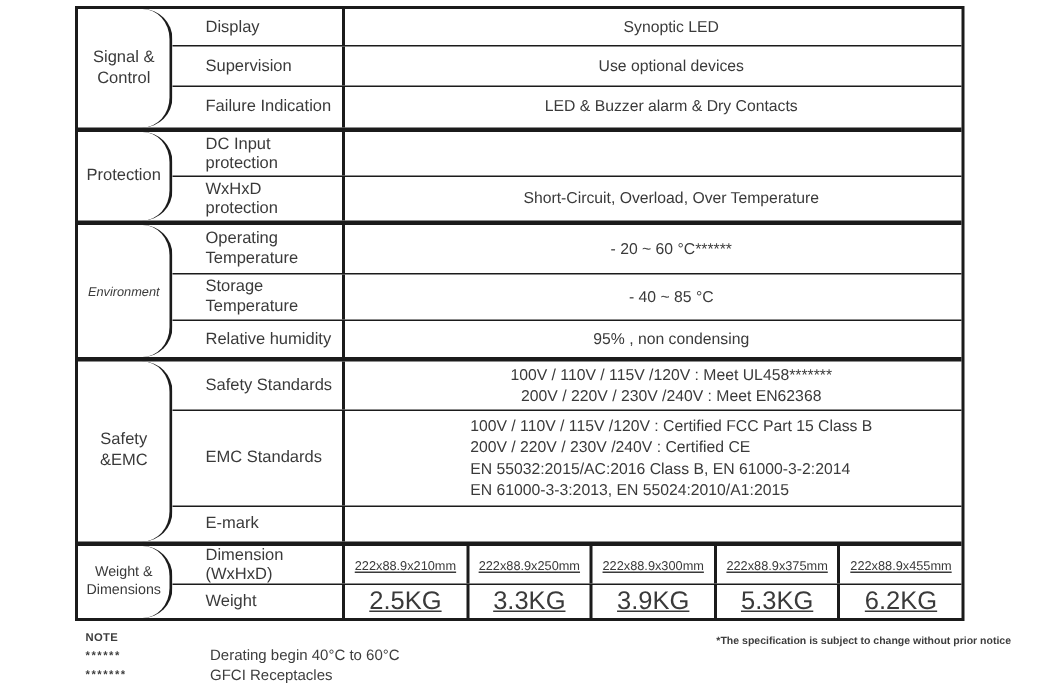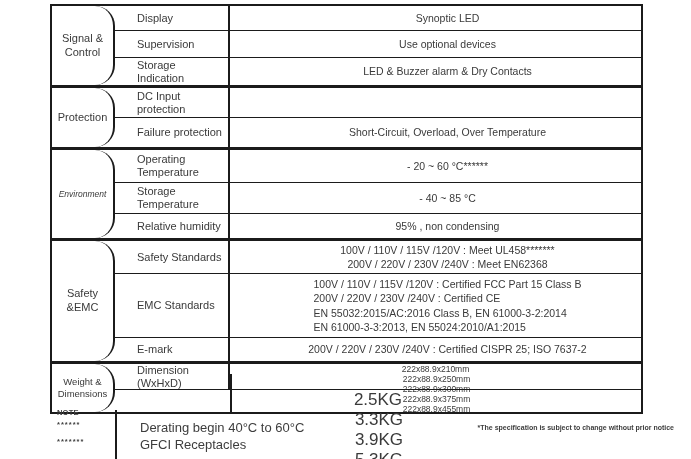--- a/index.html
+++ b/index.html
@@ -28,35 +28,35 @@
     width:115px; flex:0 0 115px; border-right:2px solid #1b1b1b;
     display:flex; align-items:center; padding-left:22px; padding-right:4px;
     font-size:11px; line-height:1.15; color:#3a3a3a;
   }
   .val-cell {
     flex:1; display:flex; align-items:center; justify-content:center;
     text-align:center; font-size:10.5px; line-height:1.35; color:#3a3a3a;
     white-space:pre-line; padding:1px 2px;margin-left:24px;
   }
   .val-left-block { text-align:left; }
-  .val-grid { flex:1; display:flex; flex-direction:column; }
+  .val-grid { flex:1; display:flex; flex-direction:row;text-decoration:underline; }
   .sub-cell {
     flex:1; display:flex; align-items:center; justify-content:center;
     text-align:center; color:#3a3a3a;
   }
   .sub-cell + .sub-cell { border-left:2px solid #1b1b1b; }
   .dim-text { font-size:8.5px; }
   .wt-text { font-size:17px; }
   .notes {
-    position:absolute; left:57px; top:408px; font-size:7.5px; color:#3d3d3d;
+    position:absolute; left:57px; top:420px; font-size:7.5px; color:#3d3d3d;
   }
   .notes-title { font-weight:bold; font-size:7.5px; letter-spacing:0.2px; }
   .note-row { display:flex; flex-direction:row; margin-top:2.5px; }
   .note-stars { width:83px; flex:0 0 83px; font-weight:bold; letter-spacing:1px; }
-  .note-text { font-size:13px; }
+  .note-text { font-size:10px; }
   .disclaimer {
     position:absolute; right:17px; top:424px; font-size:7px; font-weight:bold;
     color:#3d3d3d;
   }
 </style>
 </head>
 <body>
 
 <div class="page">
 
@@ -67,34 +67,34 @@
       <div class="rows">
         <div class="row" style="height:24px">
           <div class="attr-cell">Display</div>
           <div class="val-cell">Synoptic LED</div>
         </div>
         <div class="row" style="height:27px">
           <div class="attr-cell">Supervision</div>
           <div class="val-cell">Use optional devices</div>
         </div>
         <div class="row" style="height:28px">
-          <div class="attr-cell">Storage Indication</div>
+          <div class="attr-cell">Failure Indication</div>
           <div class="val-cell">LED &amp; Buzzer alarm &amp; Dry Contacts</div>
         </div>
       </div>
     </div>
 
     <div class="section">
       <div class="cat-cell">Protection</div>
       <div class="rows">
         <div class="row" style="height:29px">
           <div class="attr-cell">DC Input protection</div>
         </div>
         <div class="row" style="height:30px">
-          <div class="attr-cell">Failure protection</div>
+          <div class="attr-cell">WxHxD protection</div>
           <div class="val-cell">Short-Circuit, Overload, Over Temperature</div>
         </div>
       </div>
     </div>
 
     <div class="section">
       <div class="cat-cell cat-sm">Environment</div>
       <div class="rows">
         <div class="row" style="height:32px">
           <div class="attr-cell">Operating Temperature</div>
@@ -121,39 +121,39 @@
         </div>
         <div class="row" style="height:64px">
           <div class="attr-cell">EMC Standards</div>
           <div class="val-cell"><span class="val-left-block">100V / 110V / 115V /120V : Certified FCC Part 15 Class B
 200V / 220V / 230V /240V : Certified CE
 EN 55032:2015/AC:2016 Class B, EN 61000-3-2:2014
 EN 61000-3-3:2013, EN 55024:2010/A1:2015</span></div>
         </div>
         <div class="row" style="height:24px">
           <div class="attr-cell">E-mark</div>
-          <div class="val-cell">200V / 220V / 230V /240V : Certified CISPR 25; ISO 7637-2</div>
         </div>
       </div>
     </div>
 
     <div class="section">
       <div class="cat-cell cat-md">Weight &amp; Dimensions</div>
       <div class="rows">
         <div class="row" style="height:25px">
           <div class="attr-cell">Dimension (WxHxD)</div>
           <div class="val-grid">
             <div class="sub-cell dim-text">222x88.9x210mm</div>
             <div class="sub-cell dim-text">222x88.9x250mm</div>
             <div class="sub-cell dim-text">222x88.9x300mm</div>
             <div class="sub-cell dim-text">222x88.9x375mm</div>
             <div class="sub-cell dim-text">222x88.9x455mm</div>
           </div>
         </div>
         <div class="row" style="height:23px">
+          <div class="attr-cell">Weight</div>
           <div class="val-grid">
             <div class="sub-cell wt-text">2.5KG</div>
             <div class="sub-cell wt-text">3.3KG</div>
             <div class="sub-cell wt-text">3.9KG</div>
             <div class="sub-cell wt-text">5.3KG</div>
             <div class="sub-cell wt-text">6.2KG</div>
           </div>
         </div>
       </div>
     </div>

